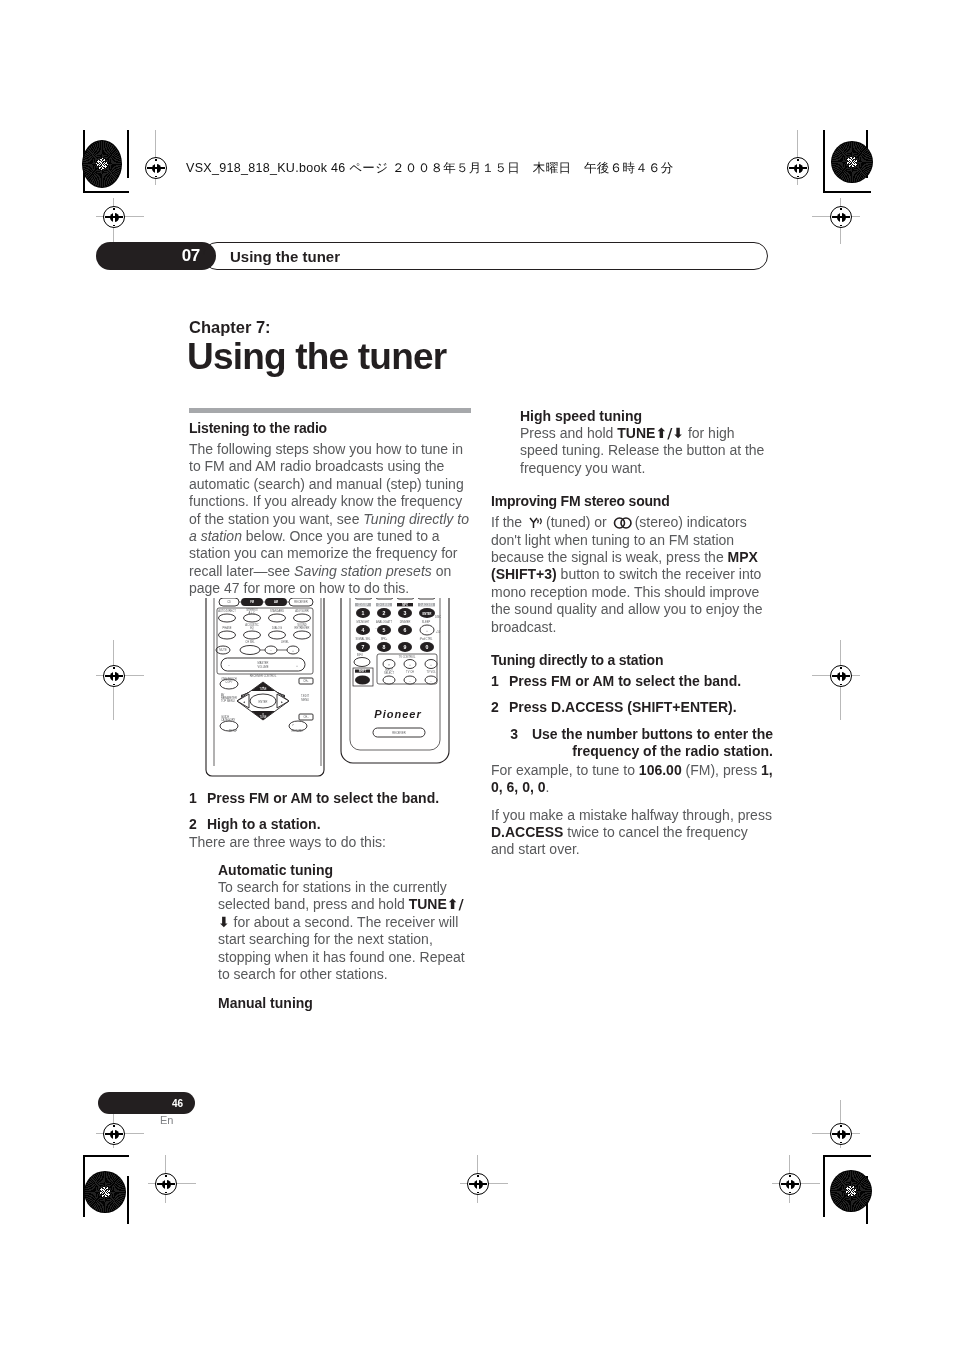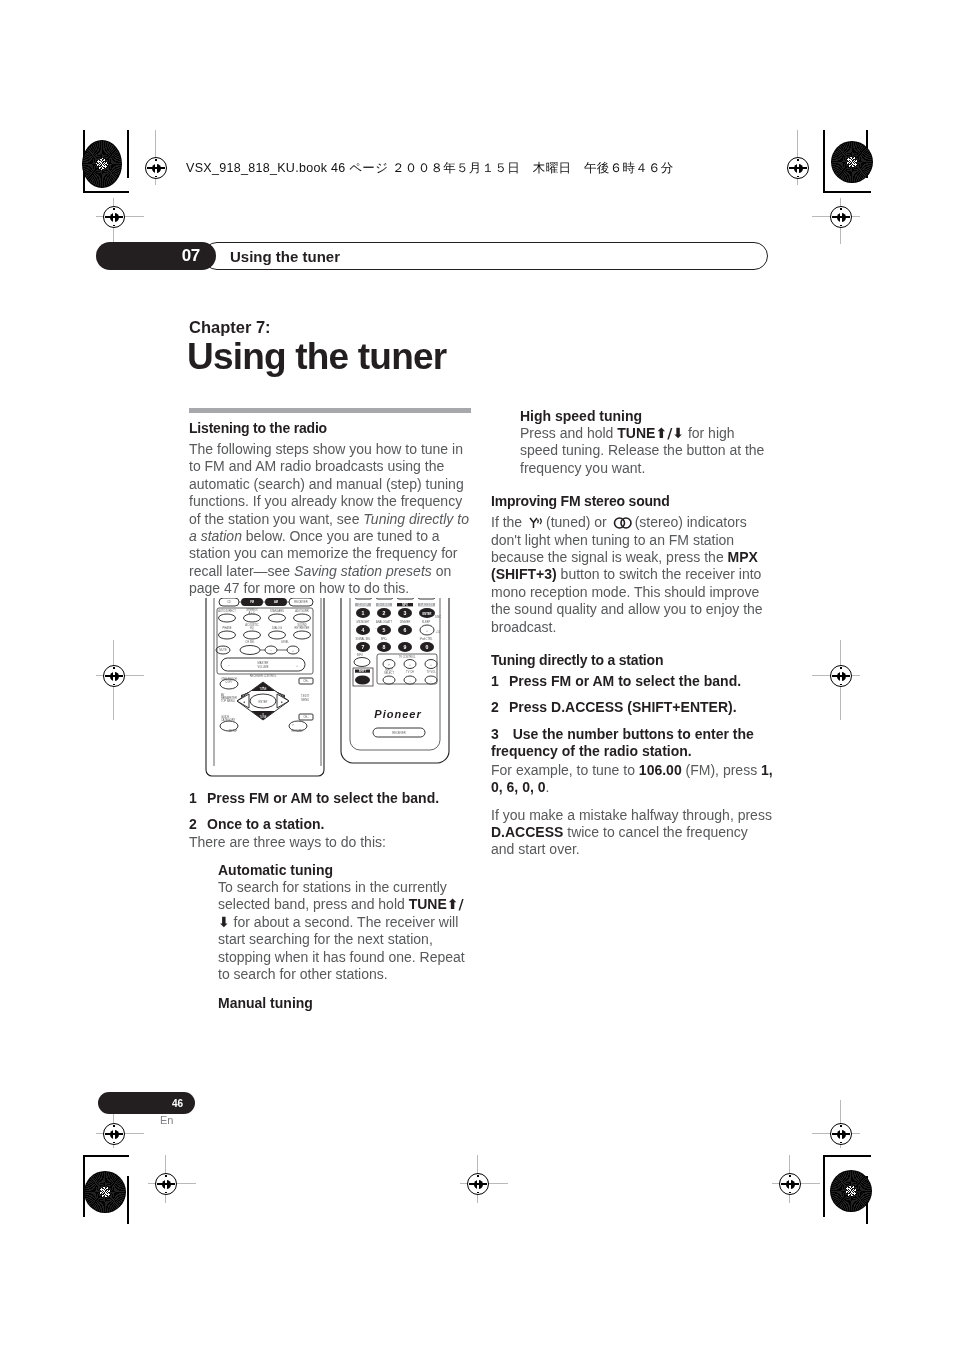--- a/index.html
+++ b/index.html
@@ -207,21 +207,21 @@
 
   <div style="height:182px;"></div>
 
   <div class="step">
     <span class="n">1</span>
     <span class="t">Press FM or AM to select the band.</span>
   </div>
 
   <div class="step" style="margin-bottom:0;">
     <span class="n">2</span>
-    <span class="t">Once to a station.</span>
+    <span class="t">High to a station.</span>
   </div>
   <p class="body" style="margin-top:1px;">There are three ways to do this:</p>
 
   <div class="subblock" style="margin-top:2px;">
     <h3 class="sub">Automatic tuning</h3>
     <p class="body"><span>To search for stations in the currently selected band, press and hold </span><b>TUNE</b><span class="arrows">⬆/⬇</span><span> for about a second. The receiver will start searching for the next station, stopping when it has found one. Repeat to search for other stations.</span></p>
 
     <h3 class="sub" style="margin-top:12px;">Manual tuning</h3>
   </div>
 </div>
@@ -479,21 +479,21 @@
   <h2 class="sec spaced">Tuning directly to a station</h2>
 
   <div class="step">
     <span class="n">1</span>
     <span class="t">Press FM or AM to select the band.</span>
   </div>
   <div class="step">
     <span class="n">2</span>
     <span class="t">Press D.ACCESS (SHIFT+ENTER).</span>
   </div>
-  <div class="step" style="margin-bottom:0; display:block;">
+  <div class="step" style="margin-bottom:0; display:block;text-align:right;">
     <span class="n" style="display:inline; width:auto;">3</span>
     <span class="t" style="display:inline; margin-left:10px;">Use the number buttons to enter the frequency of the radio station.</span>
   </div>
 
   <p class="body" style="margin-top:1px;"><span>For example, to tune to </span><b>106.00</b><span> (FM), press </span><b>1, 0, 6, 0, 0</b><span>.</span></p>
 
   <p class="body"><span>If you make a mistake halfway through, press </span><b>D.ACCESS</b><span> twice to cancel the frequency and start over.</span></p>
 </div>
 
 <div class="pagebox">46</div>

